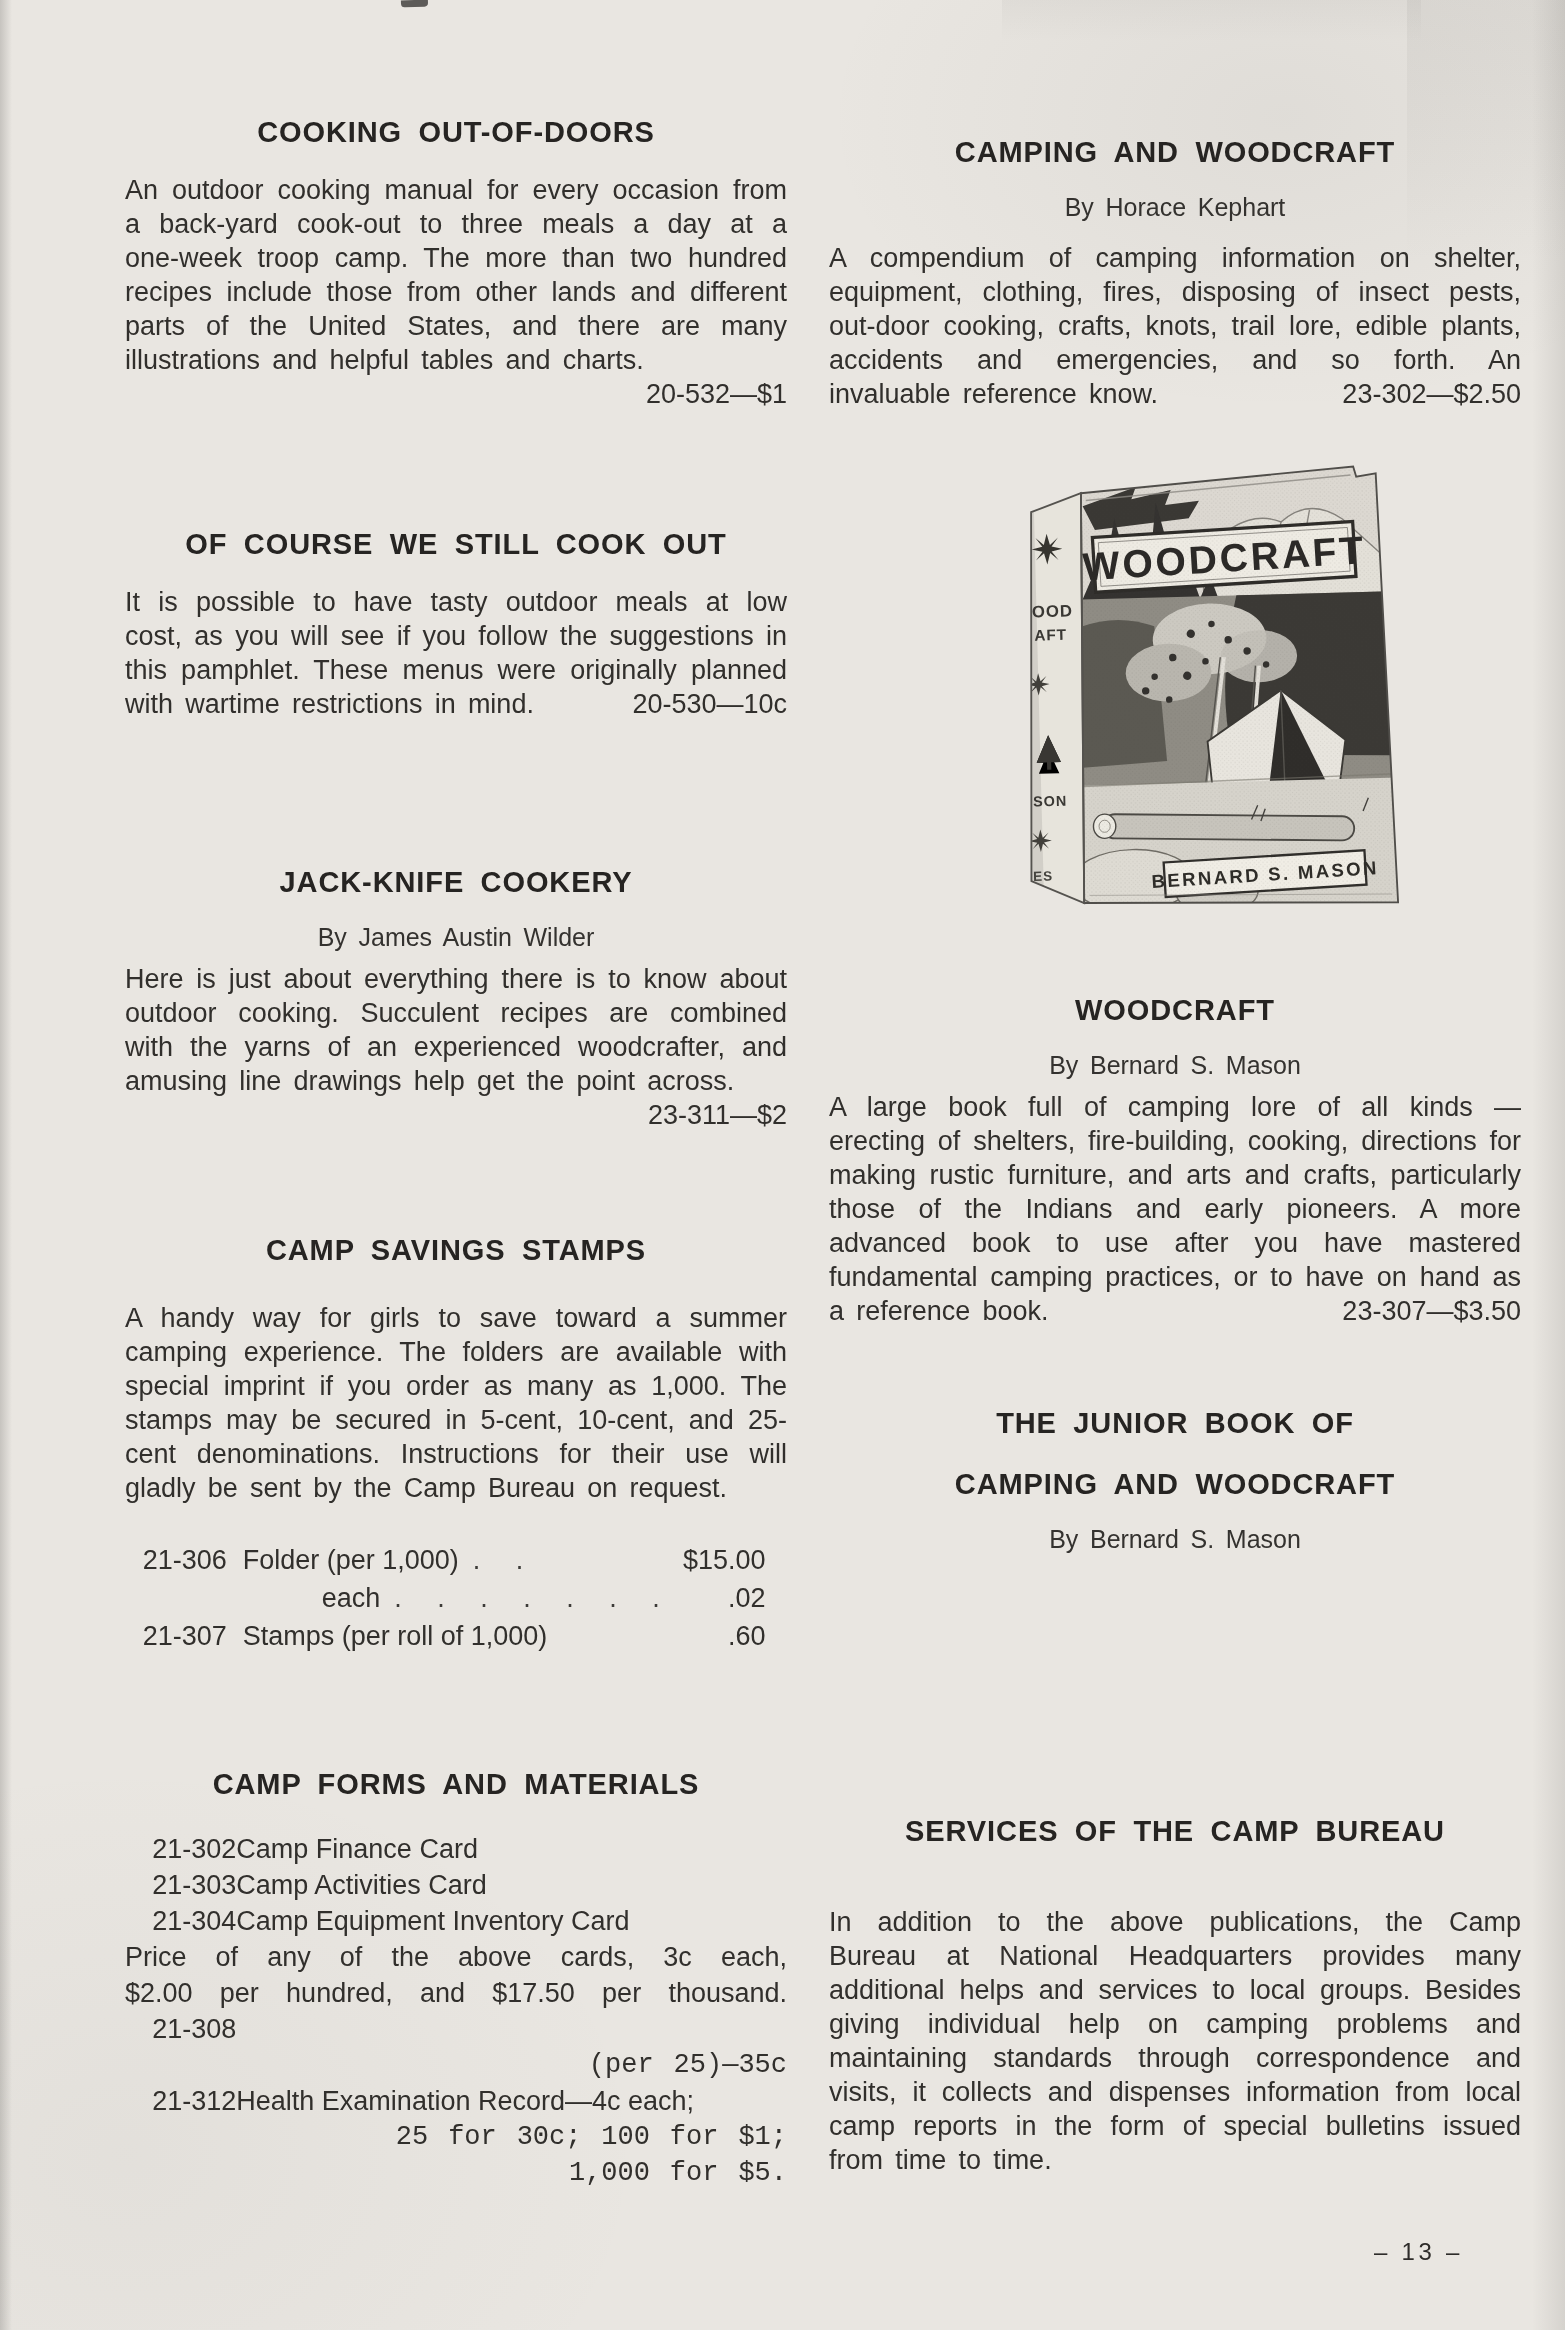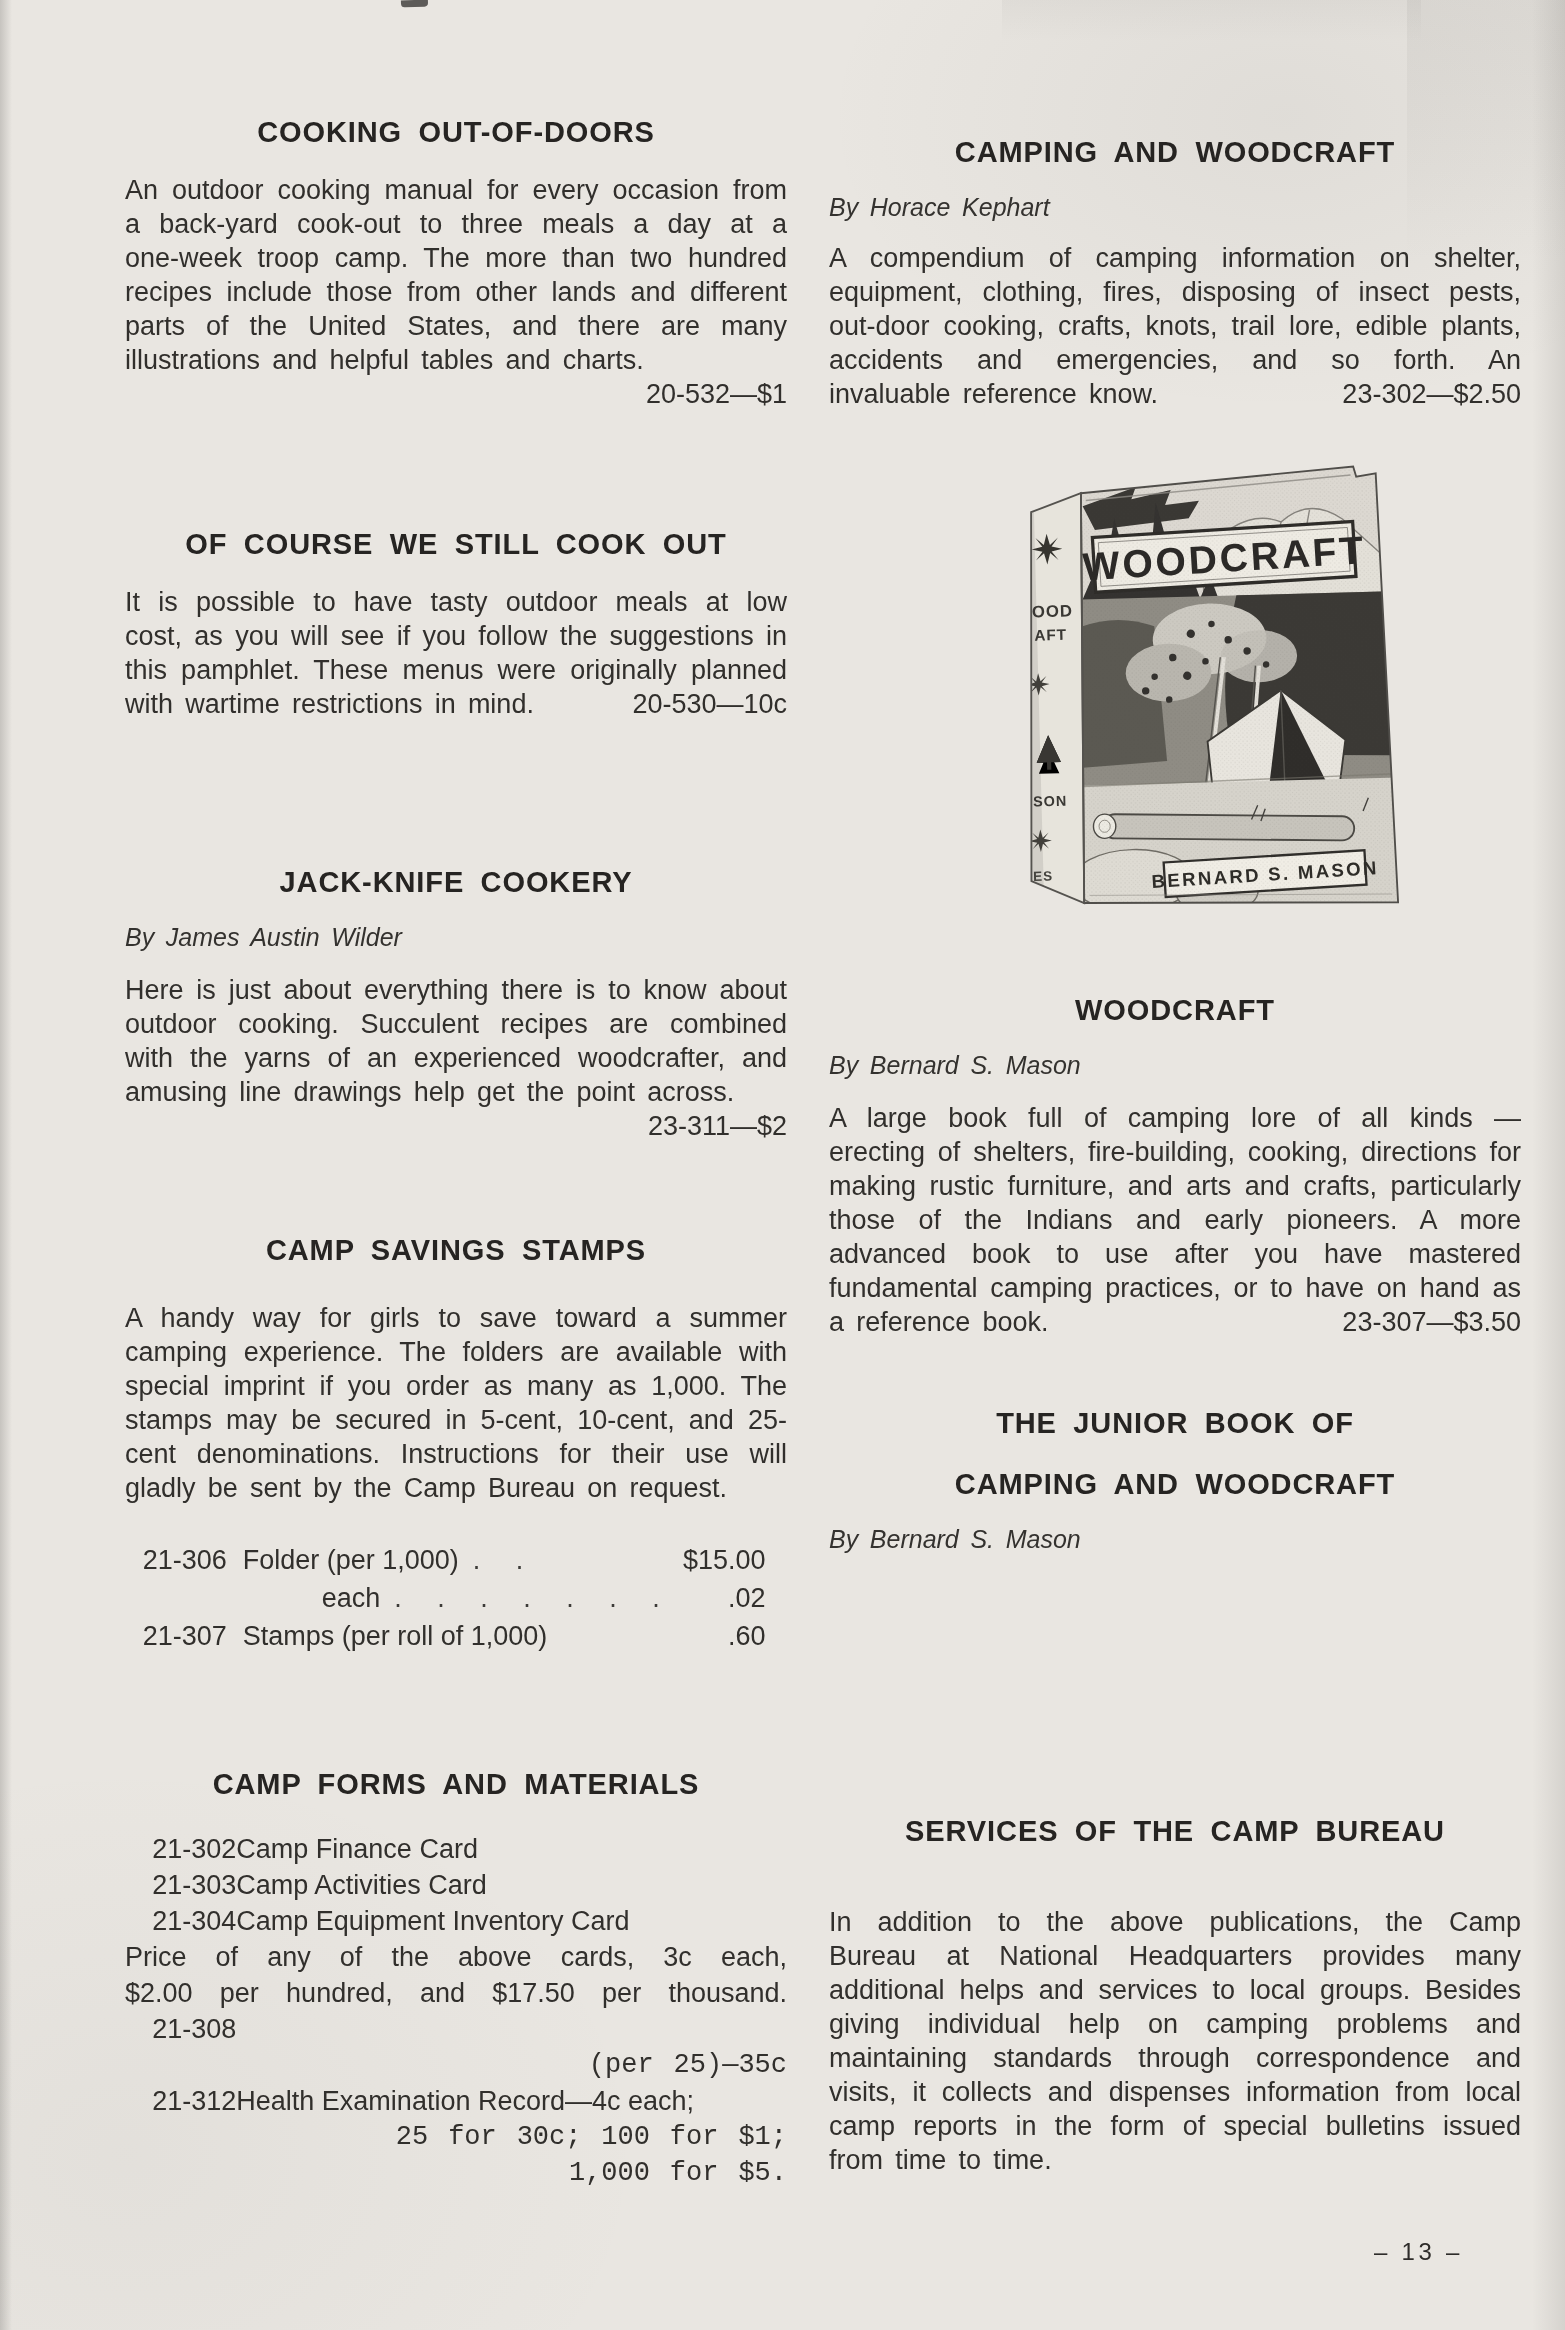--- a/index.html
+++ b/index.html
@@ -11,25 +11,25 @@
       radial-gradient(652px 419px at 82% 5%, rgba(110,108,104,.08), transparent 70%),
       radial-gradient(746px 559px at 8% 92%, rgba(110,108,104,.05), transparent 70%),
       #e9e6e1;
   }
   .sec{position:absolute;}
   .col-left{left:125px;width:662px;}
   .col-right{left:829px;width:692px;}
   .title{font-weight:bold;font-size:29px;line-height:33px;text-align:center;
          letter-spacing:0.9px;word-spacing:7.5px;color:#262422;}
   .title-l2{margin-top:28px;}
-  .author{font-style:italic;font-size:25px;line-height:28px;
+  .author{font-size:25px;line-height:28px;text-align:center;
           word-spacing:4.7px;color:#34322f;margin-top:20.5px;}
   .body{font-size:27px;line-height:34px;text-align:justify;word-spacing:4.7px;margin-top:22.4px;}
   .body .code{float:right;padding-left:14px;}
-  .tight{margin-top:22px;}
+  .tight{margin-top:11px;}
   
   .plist{margin-top:36px;font-size:27px;}
   .prow{display:flex;align-items:baseline;height:38px;line-height:38px;padding:0 21.4px 0 17.7px;}
   .pcode{width:100px;flex:none;}
   .pdesc{flex:none;}
   .pdesc-indent{padding-left:79px;}
   .pdots{flex:1;overflow:hidden;white-space:nowrap;letter-spacing:14px;
          padding:0 14px;color:#3d3b38;}
   .pprice{flex:none;text-align:center;}
   

